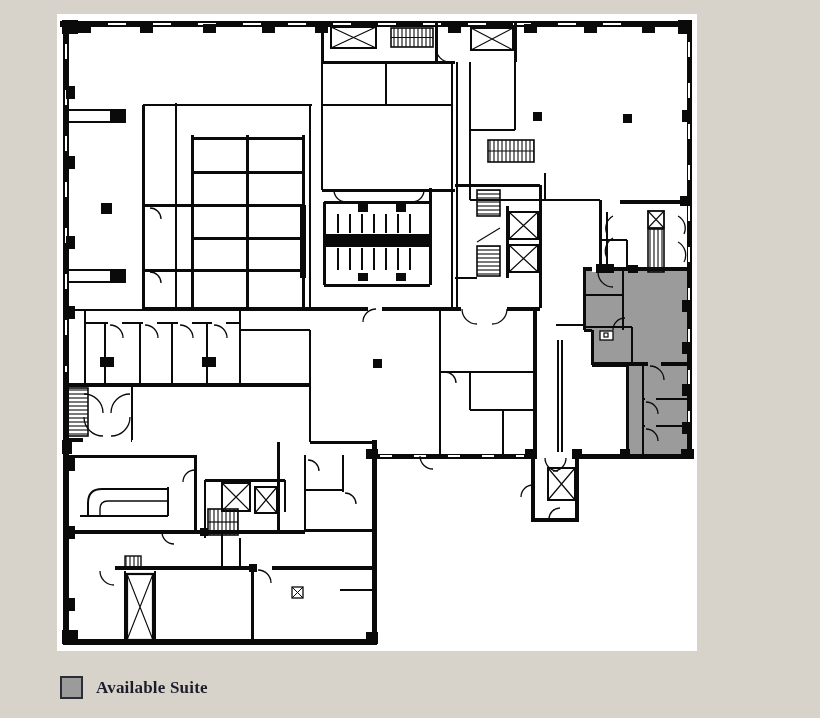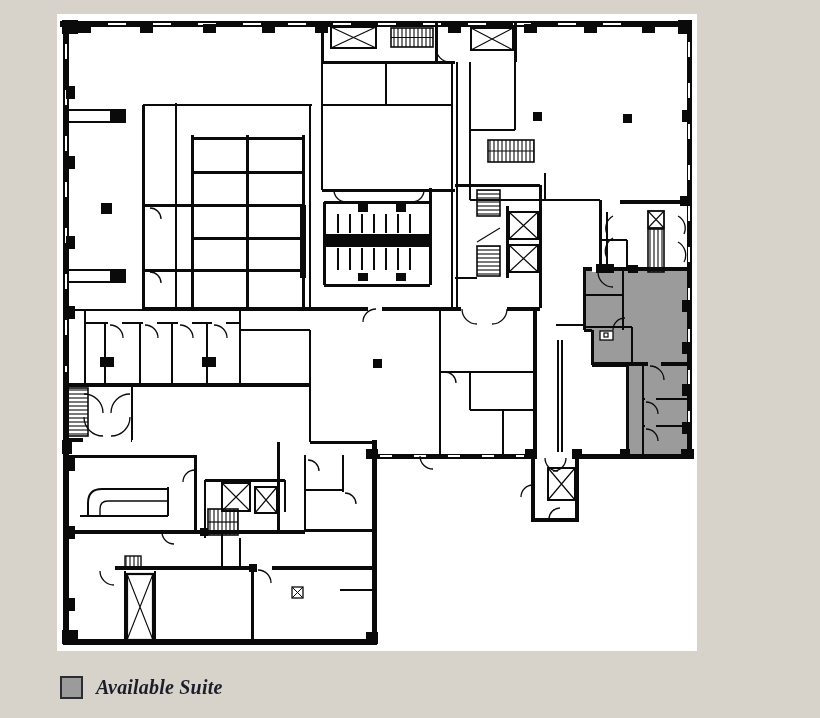--- a/index.html
+++ b/index.html
@@ -11,21 +11,21 @@
   svg{display:block;}
   .legend{
     position:absolute;left:60px;top:676px;
     display:flex;align-items:center;gap:13px;
   }
   .legend-swatch{
     width:23px;height:23px;border:2px solid #2c2c34;box-sizing:border-box;
     display:inline-block;
   }
   .legend-label{
-    font-style:italic;font-weight:600;font-size:20px;letter-spacing:.2px;
+    font-weight:600;font-size:17px;letter-spacing:.2px;
   }
   .walls{fill:none;stroke-linecap:butt;stroke-linejoin:miter;}
   .crisp{shape-rendering:crispEdges;}
 </style>
 </head>
 <body>
 
 <div id="stage">
 <svg width="820" height="718" viewBox="0 0 820 718">
   <defs>

